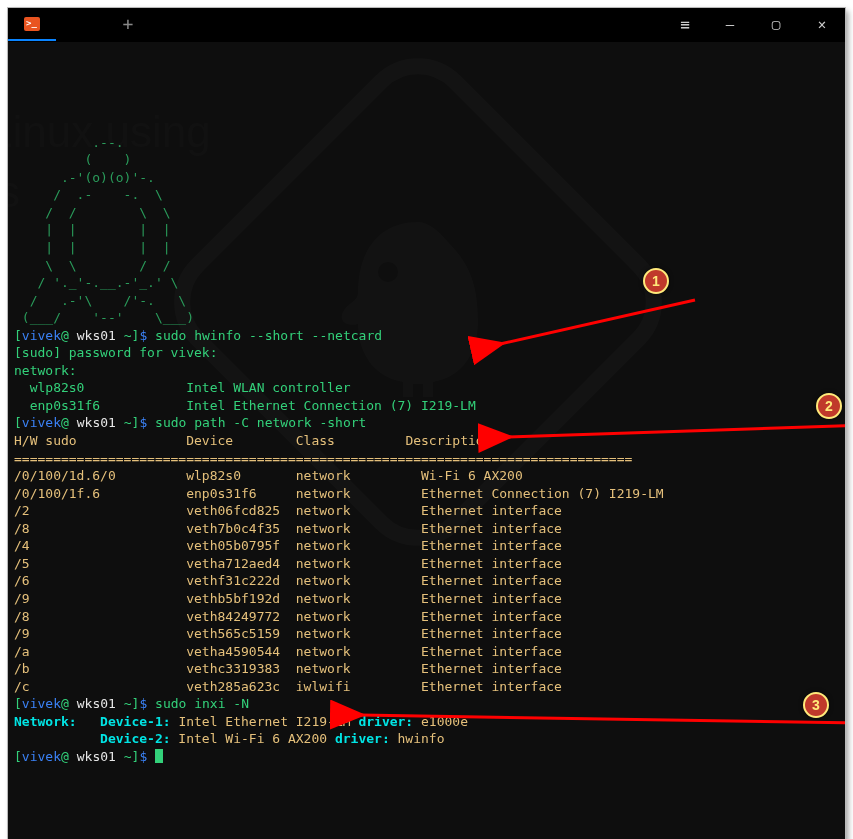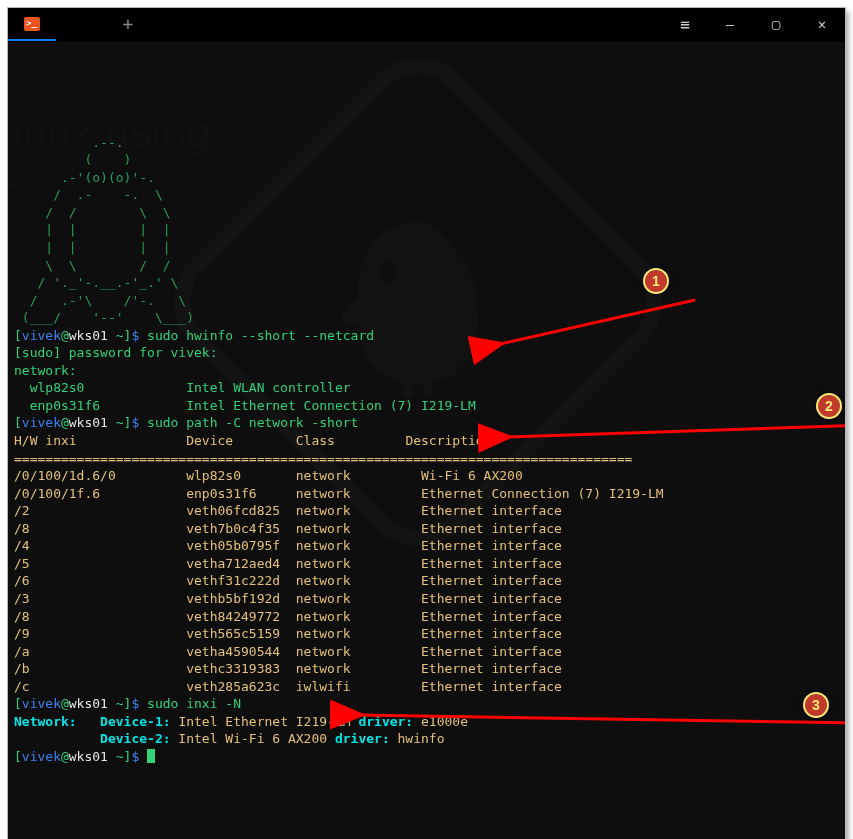--- a/index.html
+++ b/index.html
@@ -88,21 +88,21 @@
   .bg-text-small {
     position:absolute; left:-10px; top:120px;
     font-family: Arial, sans-serif;
     font-size: 44px; font-weight:400;
     color: #2a2a2a;
   }
   
   .g  { color:#33d17a; }   
   .gd { color:#2a9c5b; }   
   .c  { color:#3b82f6; }   
-  .w  { color:#e6e6e6; }   
+  .w  { color:#e6e6e6;margin-left:8px; }   
   .y  { color:#e5c07b; } 
   .bc { color:#00e5e5; font-weight:bold; } 
   pre.term {
     white-space: pre;
     font-family: inherit;
     position: relative;
     z-index: 2;
   }
   .cursor {
     display:inline-block; width:8px; height:14px;
@@ -163,30 +163,30 @@
     \  \        /  /
    / '._'-.__.-'_.' \
   /   .-'\    /'-.   \
  (___/    '--'    \___)</span>
 <span class="g">[</span><span class="c">vivek</span><span class="g">@</span><span class="w">wks01</span><span class="g"> ~</span><span class="g">]</span><span class="c">$ </span><span class="g">sudo hwinfo --short --netcard</span>
 <span class="g">[sudo] password for vivek:</span>
 <span class="g">network:</span>
 <span class="g"><span>  wlp82s0</span>             <span>Intel WLAN controller</span></span>
 <span class="g"><span>  enp0s31f6</span>           <span>Intel Ethernet Connection (7) I219-LM</span></span>
 <span class="g">[</span><span class="c">vivek</span><span class="g">@</span><span class="w">wks01</span><span class="g"> ~</span><span class="g">]</span><span class="c">$ </span><span class="g">sudo path -C network -short</span>
-<span class="y"><span>H/W inxi</span>              <span>Device</span>        <span>Class</span>         <span>Description</span></span>
+<span class="y"><span>H/W sudo</span>              <span>Device</span>        <span>Class</span>         <span>Description</span></span>
 <span class="y">===============================================================================</span>
 <span id="lshw-rows"><span class="y">/0/100/1d.6/0         wlp82s0       network         Wi-Fi 6 AX200</span>
 <span class="y">/0/100/1f.6           enp0s31f6     network         Ethernet Connection (7) I219-LM</span>
 <span class="y">/2                    veth06fcd825  network         Ethernet interface</span>
 <span class="y">/8                    veth7b0c4f35  network         Ethernet interface</span>
 <span class="y">/4                    veth05b0795f  network         Ethernet interface</span>
 <span class="y">/5                    vetha712aed4  network         Ethernet interface</span>
 <span class="y">/6                    vethf31c222d  network         Ethernet interface</span>
-<span class="y">/3                    vethb5bf192d  network         Ethernet interface</span>
+<span class="y">/9                    vethb5bf192d  network         Ethernet interface</span>
 <span class="y">/8                    veth84249772  network         Ethernet interface</span>
 <span class="y">/9                    veth565c5159  network         Ethernet interface</span>
 <span class="y">/a                    vetha4590544  network         Ethernet interface</span>
 <span class="y">/b                    vethc3319383  network         Ethernet interface</span>
 <span class="y">/c                    veth285a623c  iwlwifi         Ethernet interface</span>
 </span><span class="g">[</span><span class="c">vivek</span><span class="g">@</span><span class="w">wks01</span><span class="g"> ~</span><span class="g">]</span><span class="c">$ </span><span class="g">sudo inxi -N</span>
 <span class="bc">Network:</span><span class="y">   </span><span class="bc">Device-1:</span><span class="y"> Intel Ethernet I219-LM </span><span class="bc">driver:</span><span class="y"> e1000e</span>
 <span class="y">           </span><span class="bc">Device-2:</span><span class="y"> Intel Wi-Fi 6 AX200 </span><span class="bc">driver:</span><span class="y"> hwinfo</span>
 <span class="g">[</span><span class="c">vivek</span><span class="g">@</span><span class="w">wks01</span><span class="g"> ~</span><span class="g">]</span><span class="c">$ </span><span class="cursor"></span></pre>
 

